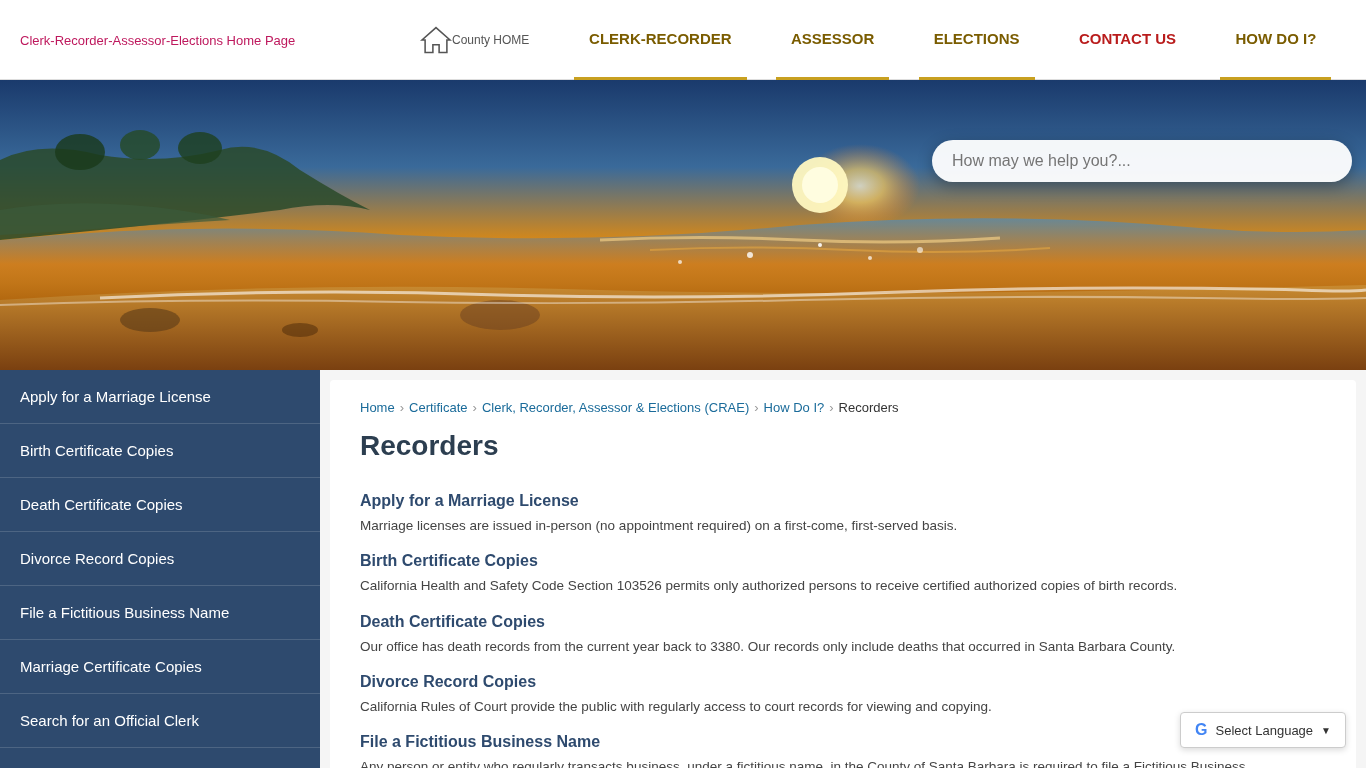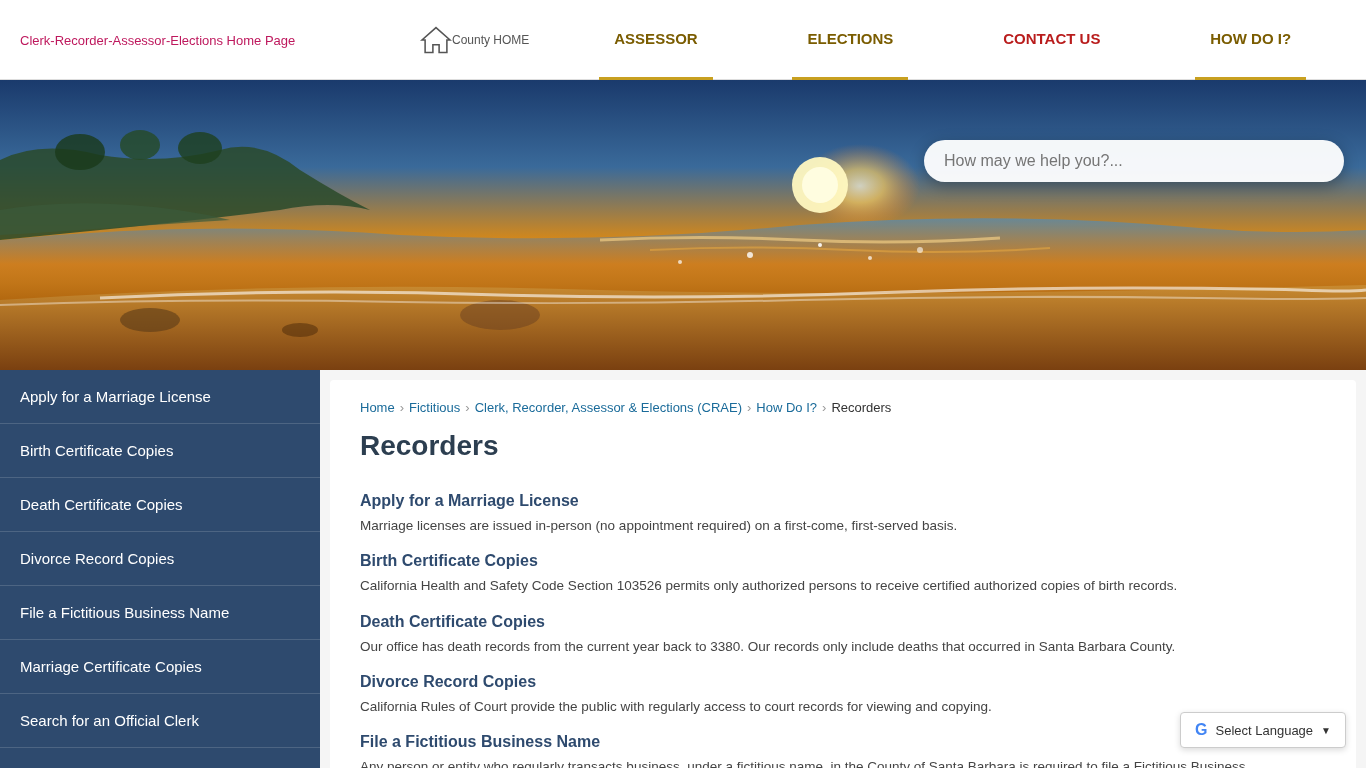--- a/index.html
+++ b/index.html
@@ -62,21 +62,21 @@
     
     .hero {
       position: relative;
       height: 290px;
       background: linear-gradient(to bottom, #1a3a5c 0%, #4a7a9b 20%, #8aac6a 40%, #c8a020 60%, #d4881a 75%, #b06010 85%, #8a4808 95%, #5a2800 100%);
       overflow: hidden;
     }
     .hero-search {
       position: absolute;
       top: 60px;
-      right: 22px;
+      right: 14px;
       width: 420px;
     }
     .search-input-wrapper {
       background: rgba(255,255,255,0.95);
       border-radius: 30px;
       padding: 12px 20px;
       box-shadow: 0 4px 15px rgba(0,0,0,0.3);
     }
     .search-input {
       width: 100%;
@@ -205,20 +205,21 @@
   <div class="logo-area">
     <a class="logo-link" href="#">Clerk-Recorder-Assessor-Elections Home Page</a>
   </div>
   <div class="home-icon-area">
     <svg class="home-icon-svg" viewBox="0 0 40 36" fill="none" xmlns="http://www.w3.org/2000/svg">
       <path d="M20 2 L38 18 L34 18 L34 34 L24 34 L24 24 L16 24 L16 34 L6 34 L6 18 L2 18 Z" stroke="#555" stroke-width="2" fill="none"></path>
     </svg>
     <span style="font-size:12px;color:#555;">County HOME</span>
   </div>
   <nav class="nav-links">
+    <a class="nav-item gold" href="#">CLERK-RECORDER</a>
     <a class="nav-item gold" href="#">ASSESSOR</a>
     <a class="nav-item gold" href="#">ELECTIONS</a>
     <a class="nav-item" href="#">CONTACT US</a>
     <a class="nav-item gold active" href="#">HOW DO I?</a>
   </nav>
 </div>
 
 <div class="hero">
   <svg class="beach-svg" viewBox="0 0 1366 290" preserveAspectRatio="xMidYMid slice" xmlns="http://www.w3.org/2000/svg">
 
@@ -301,21 +302,21 @@
     <a class="sidebar-item" href="#">Marriage Certificate Copies</a>
     <a class="sidebar-item" href="#">Search for an Official Clerk</a>
   </aside>
 
   <main class="content-area">
     <div class="content-inner">
 
       <div class="breadcrumb">
         <a href="#">Home</a>
         <span class="separator">›</span>
-        <a href="#">Fictitious</a>
+        <a href="#">Certificate</a>
         <span class="separator">›</span>
         <a href="#">Clerk, Recorder, Assessor &amp; Elections (CRAE)</a>
         <span class="separator">›</span>
         <a href="#">How Do I?</a>
         <span class="separator">›</span>
         <span class="current">Recorders</span>
       </div>
 
       <h1 class="page-title">Recorders</h1>
 

